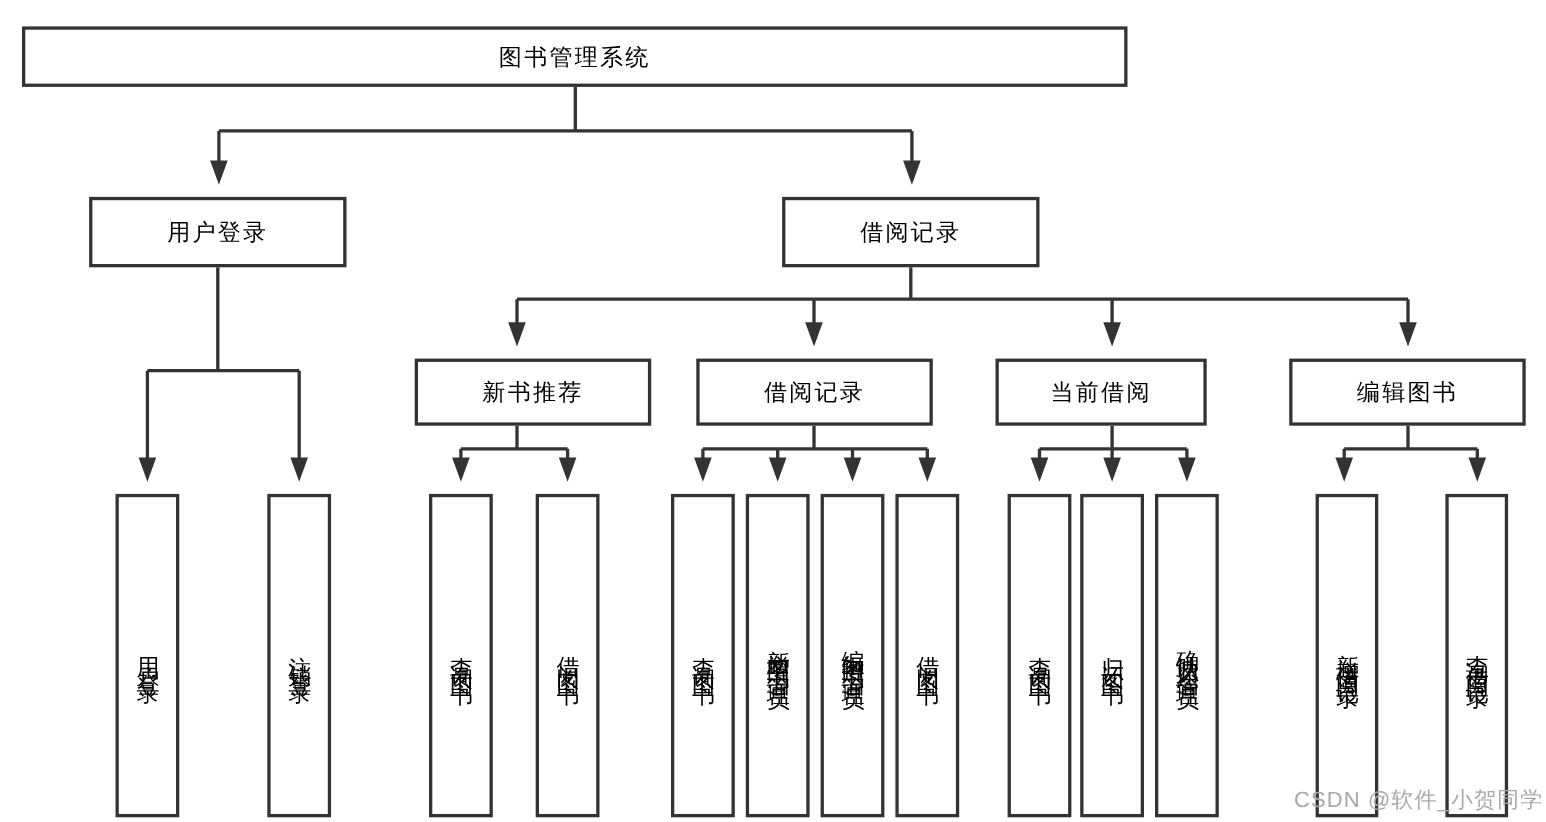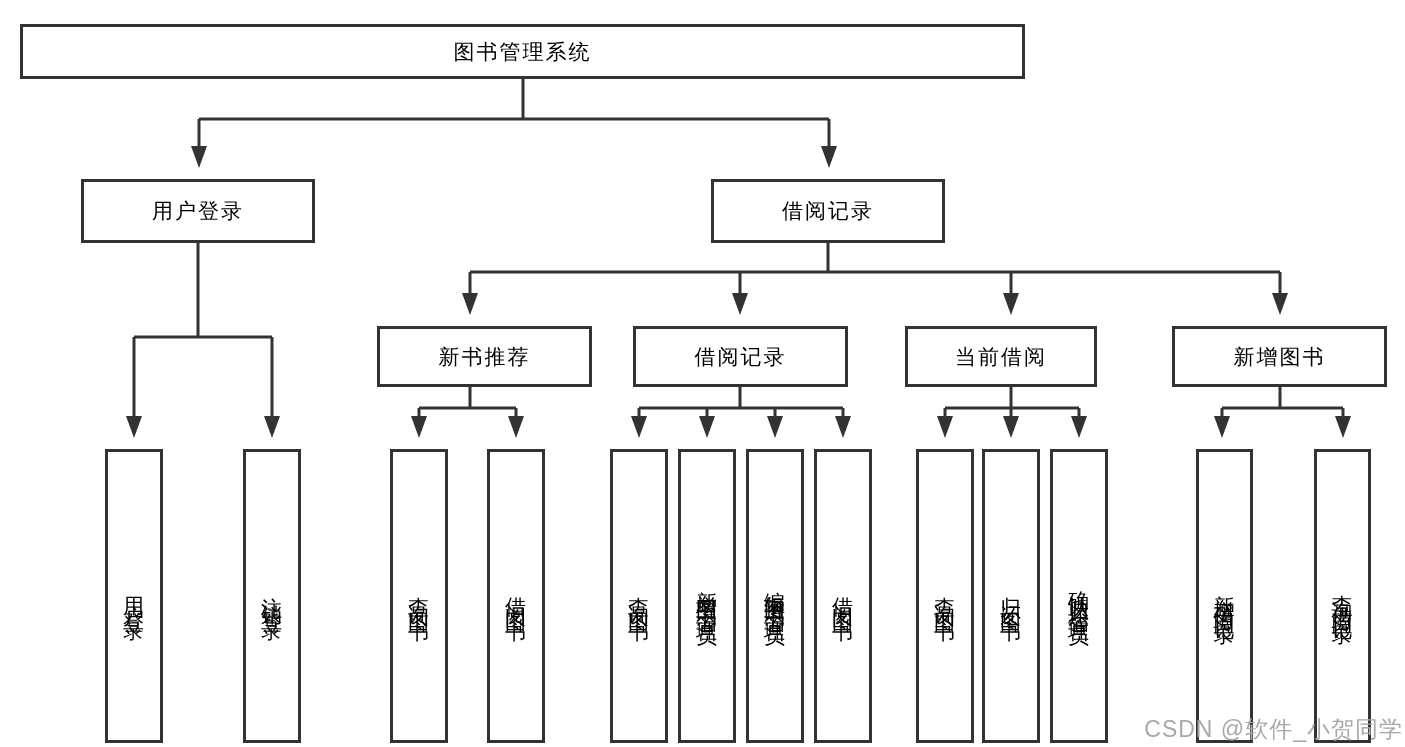--- a/index.html
+++ b/index.html
@@ -12,21 +12,21 @@
     position:absolute; box-sizing:border-box; border:3px solid #333333; background:#ffffff;
     display:flex; align-items:center; justify-content:center;
     color:#000000; font-size:21px; letter-spacing:2px; white-space:nowrap;margin-top:11px;
   }
   .leaf {
     writing-mode:vertical-rl; text-orientation:mixed;
     letter-spacing:8px; font-size:21px; line-height:1;
   }
   #watermark {
     position:absolute; top:714px; right:2px; color:#a8a8a8;
-    font-size:23px; letter-spacing:1px; z-index:5;
+    font-size:20px; letter-spacing:1px; z-index:5;
   }
 </style>
 </head>
 <body>
 
 <div id="stage">
 
   <svg id="wires" viewBox="0 0 1405 747" xmlns="http://www.w3.org/2000/svg" fill="none" stroke="#333333" stroke-width="3">
 
     <g>
@@ -78,21 +78,21 @@
   </svg>
 
   <div class="node" style="left:20px; top:13px; width:1005px; height:55px;">图书管理系统</div>
 
   <div class="node" style="left:81px; top:168px; width:234px; height:64px;">用户登录</div>
   <div class="node" style="left:711px; top:168px; width:234px; height:64px;">借阅记录</div>
 
   <div class="node" style="left:377px; top:315px; width:215px; height:61px;">新书推荐</div>
   <div class="node" style="left:633px; top:315px; width:215px; height:61px;">借阅记录</div>
   <div class="node" style="left:905px; top:315px; width:192px; height:61px;">当前借阅</div>
-  <div class="node" style="left:1172px; top:315px; width:215px; height:61px;">新增图书</div>
+  <div class="node" style="left:1172px; top:315px; width:215px; height:61px;">编辑图书</div>
 
   <div class="node leaf" style="left:105px; top:438px; width:58px; height:294px;">用户登录</div>
   <div class="node leaf" style="left:243px; top:438px; width:58px; height:294px;">注销登录</div>
 
   <div class="node leaf" style="left:390px; top:438px; width:58px; height:294px;">查询图书</div>
   <div class="node leaf" style="left:487px; top:438px; width:58px; height:294px;">借阅图书</div>
 
   <div class="node leaf" style="left:610px; top:438px; width:58px; height:294px;">查询图书</div>
   <div class="node leaf" style="left:678px; top:438px; width:58px; height:294px; letter-spacing:5px;">新增图书（管理员）</div>
   <div class="node leaf" style="left:746px; top:438px; width:58px; height:294px; letter-spacing:5px;">编辑图书（管理员）</div>

